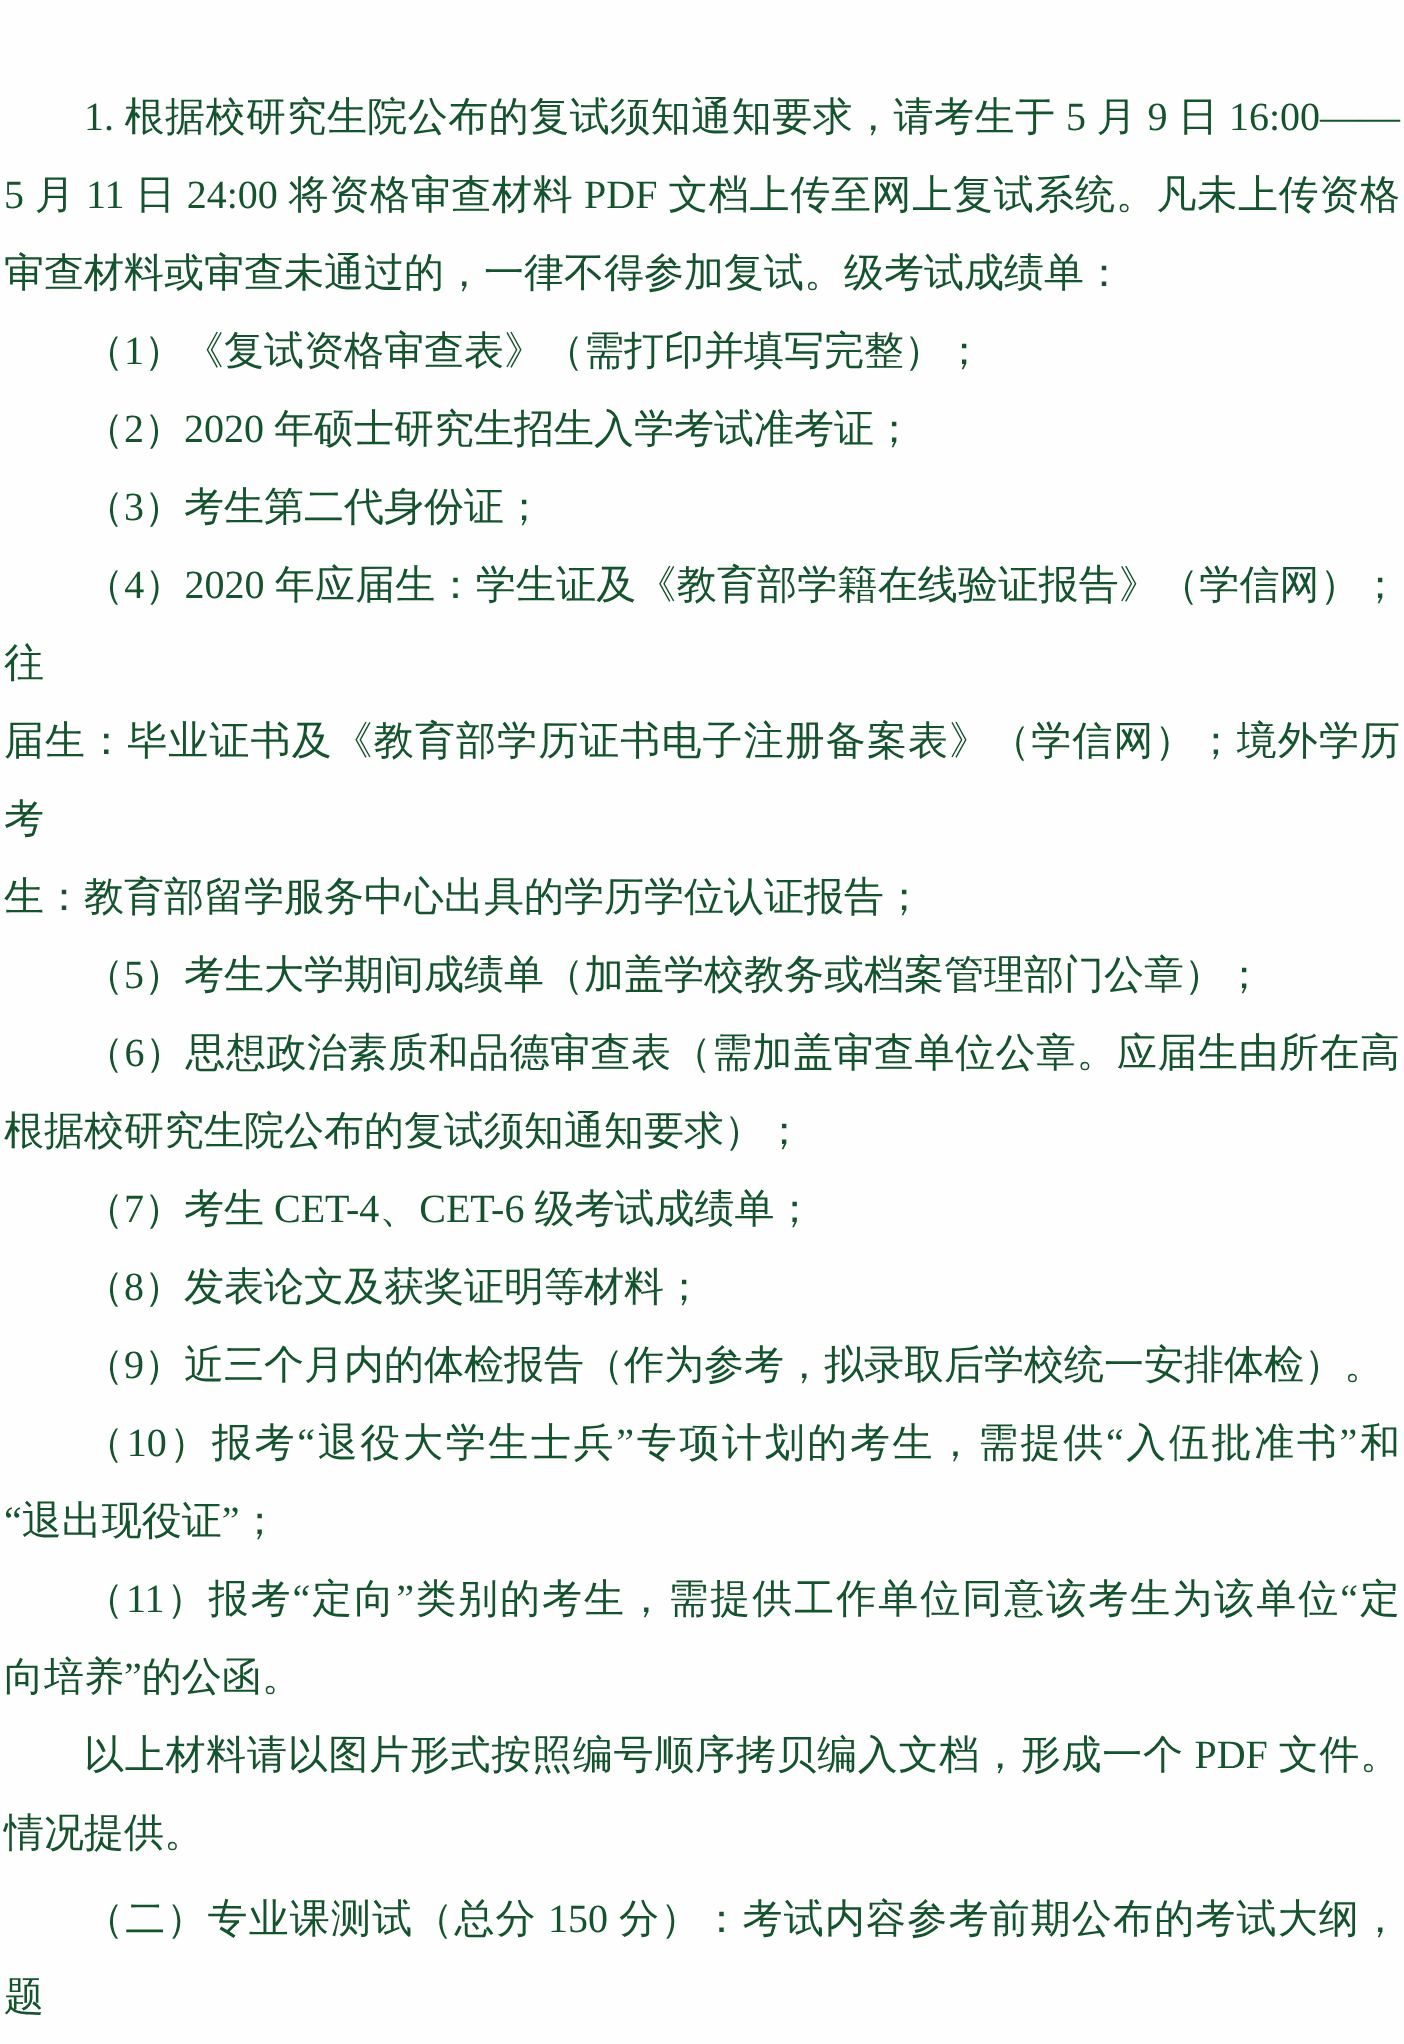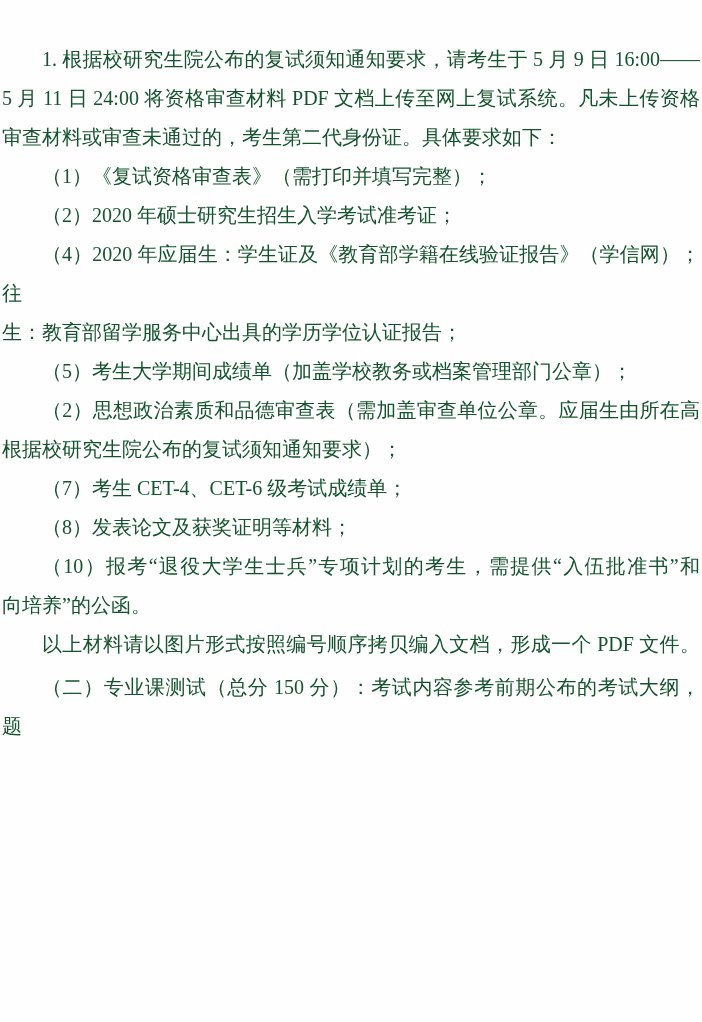--- a/index.html
+++ b/index.html
@@ -29,28 +29,34 @@
   .line.fill { text-align-last: justify; }
   .line.indent { text-indent: 2em; }
 </style>
 </head>
 <body style="background: rgb(254, 254, 254);">
 
 <main id="doc" style="color: #14532d; margin-top: 39px;">
   <div id="lines">
       <p class="line indent fill">1. 根据校研究生院公布的复试须知通知要求，请考生于 5 月 9 日 16:00——</p>
       <p class="line fill">5 月 11 日 24:00 将资格审查材料 PDF 文档上传至网上复试系统。凡未上传资格</p>
-      <p class="line">审查材料或审查未通过的，考生第二代身份证。具体要求如下：</p>
+      <p class="line">审查材料或审查未通过的，一律不得参加复试。级考试成绩单：</p>
       <p class="line indent">（1）《复试资格审查表》（需打印并填写完整）；</p>
       <p class="line indent">（2）2020 年硕士研究生招生入学考试准考证；</p>
+      <p class="line indent">（3）考生第二代身份证；</p>
       <p class="line indent fill">（4）2020 年应届生：学生证及《教育部学籍在线验证报告》（学信网）；往</p>
+      <p class="line fill">届生：毕业证书及《教育部学历证书电子注册备案表》（学信网）；境外学历考</p>
       <p class="line">生：教育部留学服务中心出具的学历学位认证报告；</p>
       <p class="line indent">（5）考生大学期间成绩单（加盖学校教务或档案管理部门公章）；</p>
-      <p class="line indent fill">（2）思想政治素质和品德审查表（需加盖审查单位公章。应届生由所在高</p>
+      <p class="line indent fill">（6）思想政治素质和品德审查表（需加盖审查单位公章。应届生由所在高</p>
       <p class="line">根据校研究生院公布的复试须知通知要求）；</p>
       <p class="line indent">（7）考生 CET-4、CET-6 级考试成绩单；</p>
       <p class="line indent">（8）发表论文及获奖证明等材料；</p>
+      <p class="line indent">（9）近三个月内的体检报告（作为参考，拟录取后学校统一安排体检）。</p>
       <p class="line indent fill">（10）报考“退役大学生士兵”专项计划的考生，需提供“入伍批准书”和</p>
+      <p class="line">“退出现役证”；</p>
+      <p class="line indent fill">（11）报考“定向”类别的考生，需提供工作单位同意该考生为该单位“定</p>
       <p class="line">向培养”的公函。</p>
       <p class="line indent fill">以上材料请以图片形式按照编号顺序拷贝编入文档，形成一个 PDF 文件。</p>
+      <p class="line">情况提供。</p>
       <p class="line indent fill" style="margin-top: 4px;">（二）专业课测试（总分 150 分）：考试内容参考前期公布的考试大纲，题</p>
     </div>
 </main>
 
 </body></html>

